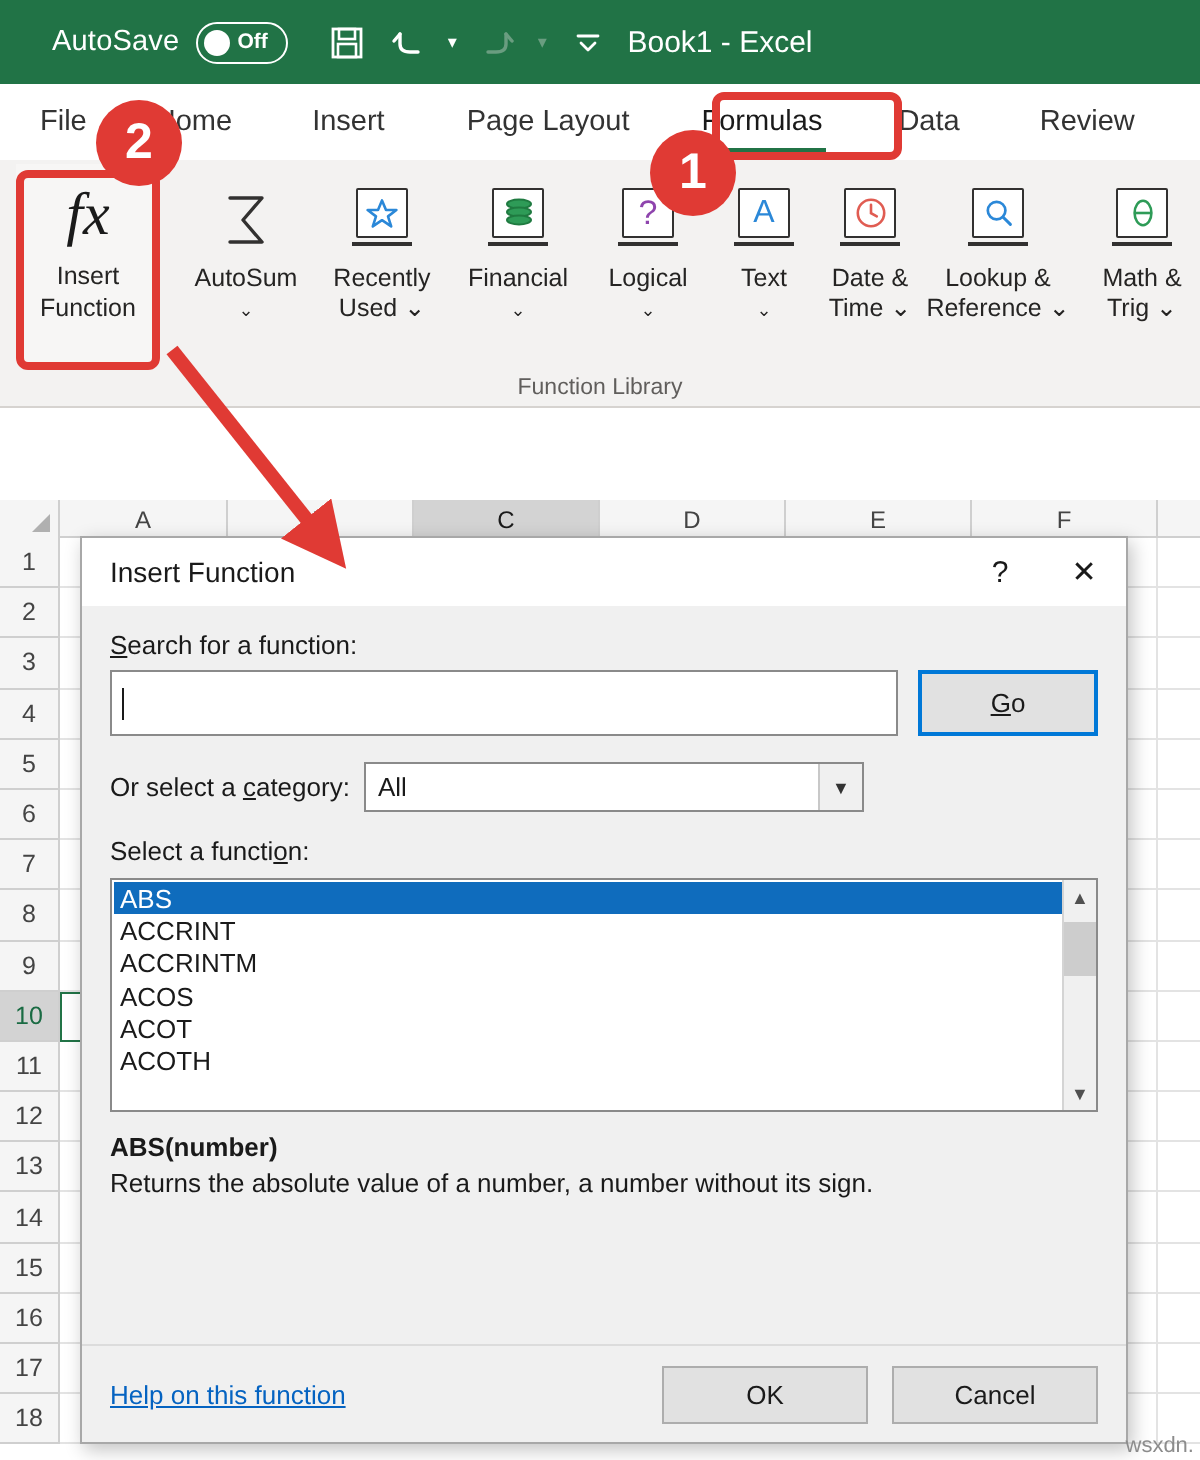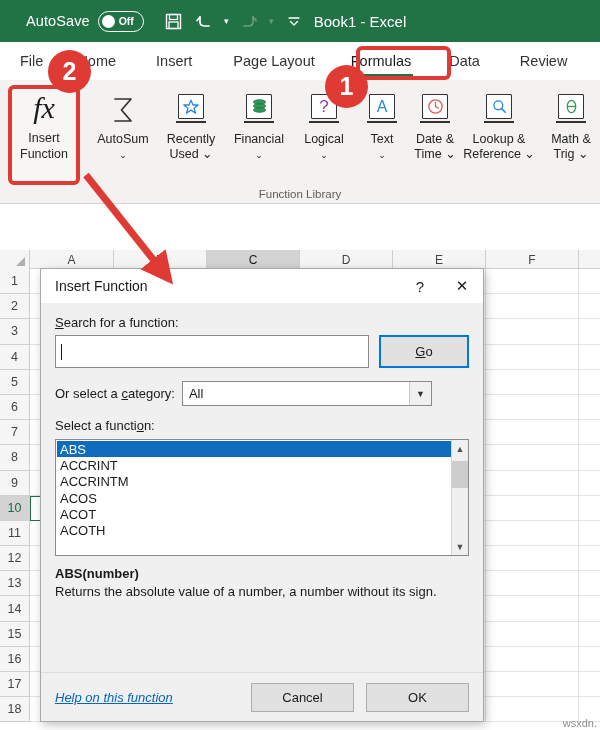--- a/index.html
+++ b/index.html
@@ -253,21 +253,21 @@
     overflow: hidden; white-space: nowrap;
   }
   .activecell {
     position: absolute;
     border: 1.6px solid #217346;
   }
 
   
   .dialog {
     position: absolute; left: 40px; top: 268px;
-    width: 444px; height: 454px;
+    width: 524px; height: 454px;
     background: #f0f0f0;
     border: 1px solid #a8a8a8;
     box-shadow: 2px 3px 9px rgba(0,0,0,.24);
   }
   .dlg-title {
     height: 34px; background: #ffffff;
     display: flex; align-items: center;
     padding-left: 14px;
   }
   .dlg-title-text {
@@ -367,21 +367,20 @@
   }
   .dlg-footer {
     position: absolute; left: 0; right: 0; bottom: 0;
     height: 48px;
     display: flex; align-items: center;
     padding: 0 14px;
   }
   .help-link {
     font-size: 13px; color: #0563c1;
     text-decoration: underline;
-    font-style: italic;
   }
   .foot-btns { margin-left: auto; display: flex; gap: 12px; }
   .foot-btn {
     width: 103px; height: 29px;
     background: #e1e1e1;
     border: 1px solid #adadad;
     display: flex; align-items: center; justify-content: center;
     font-size: 13px; color: #1a1a1a;
   }
 
@@ -950,22 +949,22 @@
         <div class="sig">ABS(number)</div>
         <div>Returns the absolute value of a number, a number without its sign.</div>
       </div>
     </div>
 
     <div class="dlg-sep"></div>
 
     <div class="dlg-footer">
       <a class="help-link" href="#">Help on this function</a>
       <div class="foot-btns">
+        <div class="foot-btn">OK</div>
         <div class="foot-btn">Cancel</div>
-        <div class="foot-btn">OK</div>
       </div>
     </div>
   </div>
 
   <svg class="anno-arrow" width="600" height="730">
     <defs>
       <marker id="arrowhead" markerWidth="4.6" markerHeight="4.6" refX="1.6" refY="2.3" orient="auto">
         <path d="M0,0 L4.6,2.3 L0,4.6 Z" fill="#e03a34"></path>
       </marker>
     </defs>

